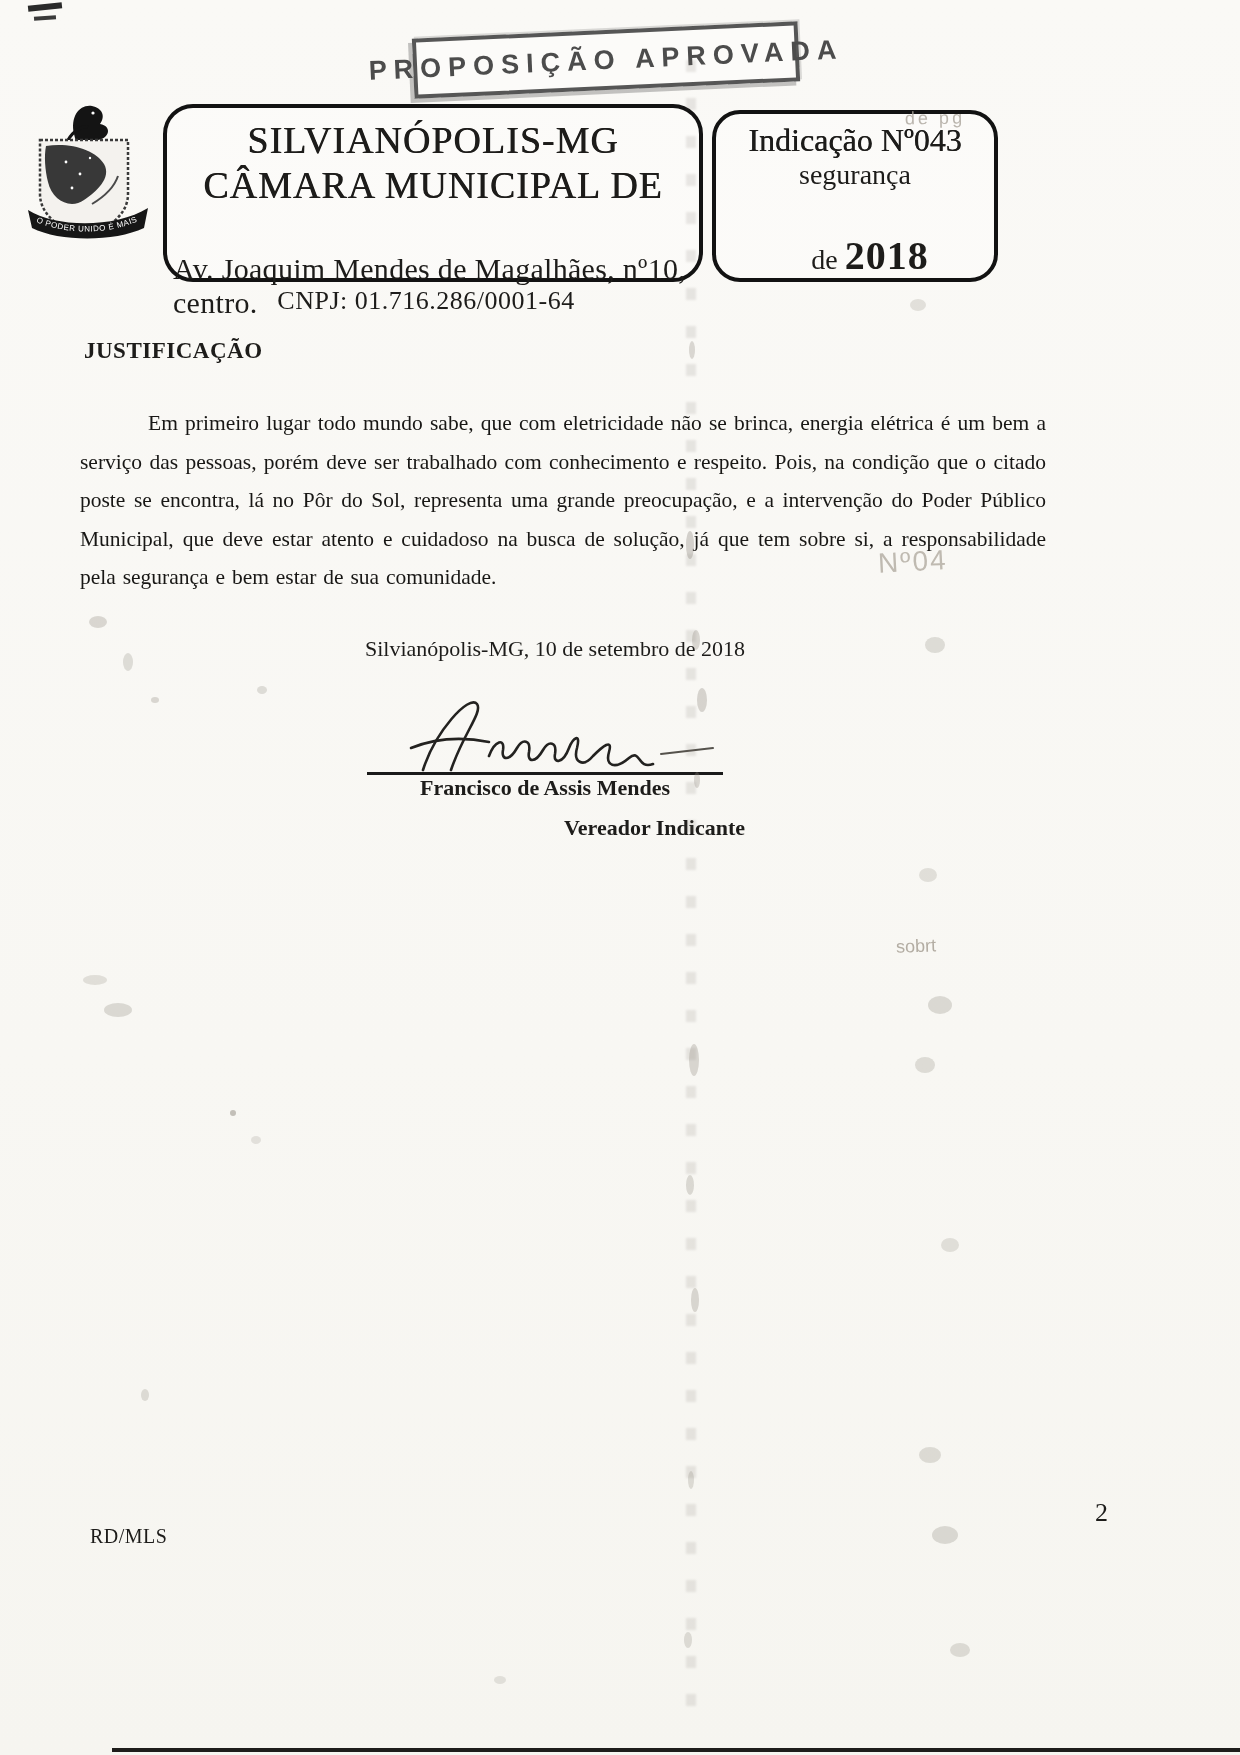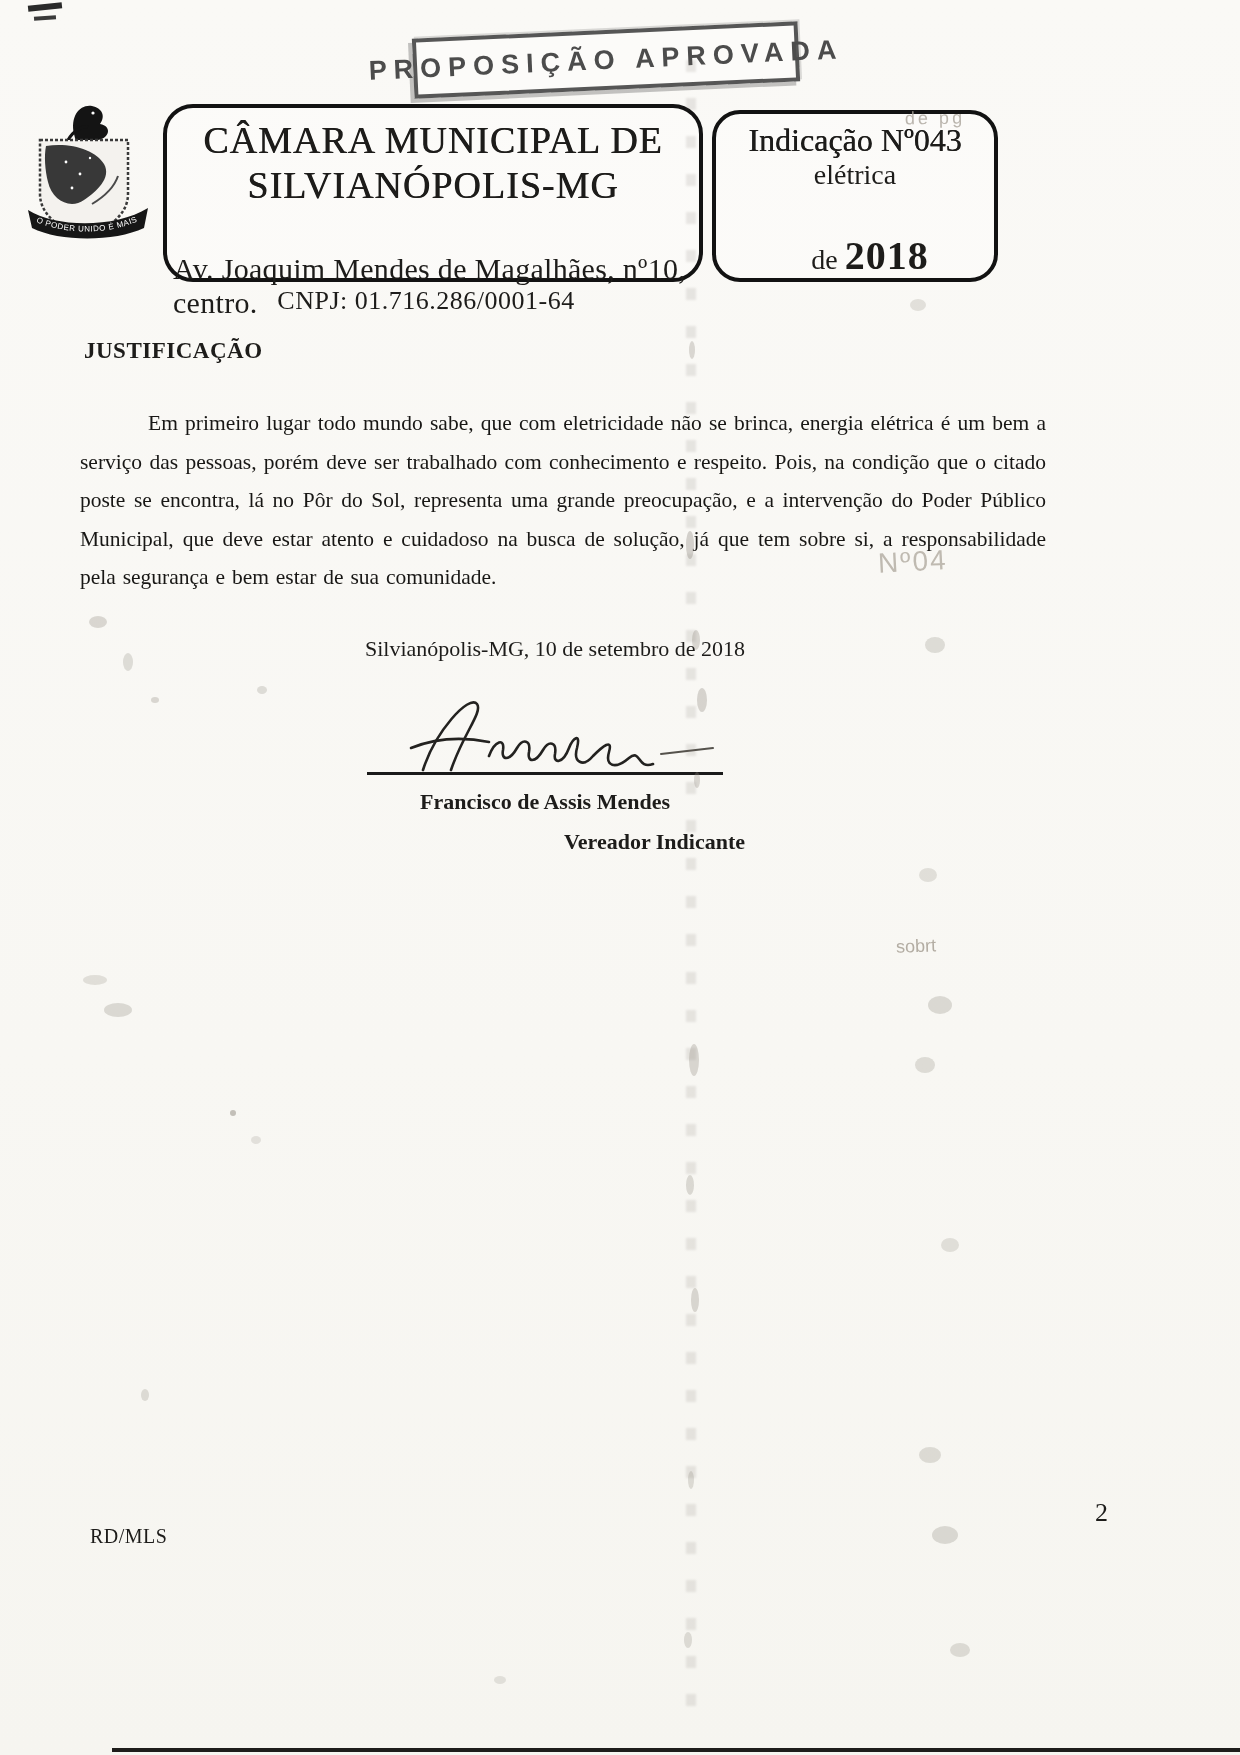--- a/index.html
+++ b/index.html
@@ -60,21 +60,21 @@
   .body-par{
     position:absolute;left:80px;top:404px;width:966px;
     font-size:21.5px;line-height:38.5px;text-align:justify;text-indent:68px;
     color:#181715;word-spacing:1.5px;
   }
   .date-line{position:absolute;left:345px;top:636px;width:420px;text-align:center;font-size:22px;}
   
   .sig-wrap{position:absolute;left:345px;top:690px;width:400px;text-align:center;}
   .sig-svg{display:block;margin:0 auto;}
   .sig-line{width:356px;height:2.5px;background:#1a1a1a;margin:-6px auto 0;}
-  .sig-name{font-size:22px;font-weight:bold;margin-top:14px;}
+  .sig-name{font-size:22px;font-weight:bold;}
   .sig-role{font-size:22px;font-weight:bold;margin-top:14px;text-align:right;}
   
   .footer-initials{position:absolute;left:90px;top:1525px;font-size:20px;letter-spacing:.5px;}
   .page-number{position:absolute;left:1095px;top:1498px;font-size:26px;}
   .bottom-rule{position:absolute;left:112px;top:1748px;width:1128px;height:4px;background:#1e1d1b;}
   .corner-mark{position:absolute;left:28px;top:4px;width:34px;height:6px;background:#2a2a2a;transform:rotate(-6deg);}
   .corner-mark2{position:absolute;left:34px;top:16px;width:22px;height:4px;background:#3a3a3a;transform:rotate(-4deg);}
   
   .crease{
     position:absolute;left:686px;top:60px;width:10px;height:1650px;
@@ -114,29 +114,29 @@
 
     <path d="M6,110 C34,128 94,128 126,108 L122,128 C92,142 38,142 10,128 Z" fill="#161616"></path>
     <path id="ribbonArc" d="M14,122 C44,135 88,135 118,120" fill="none"></path>
     <text font-size="8" fill="#ffffff" font-family="Liberation Sans, sans-serif" letter-spacing="0.5">
       <textPath href="#ribbonArc">O PODER UNIDO É MAIS FORTE</textPath>
     </text>
   </svg>
 
   <div class="org-box">
     <div class="org-name">
+      <div>SILVIANÓPOLIS-MG</div>
       <div>CÂMARA MUNICIPAL DE</div>
-      <div>SILVIANÓPOLIS-MG</div>
     </div>
     <div class="org-address">Av. Joaquim Mendes de Magalhães, nº10, centro.</div>
   </div>
 
   <div class="doc-box">
     <div class="doc-line1">Indicação Nº043</div>
-    <div class="doc-line2">elétrica</div>
+    <div class="doc-line2">segurança</div>
     <div class="doc-line3">
       <span>de </span><b>2018</b>
     </div>
   </div>
   <div class="ghost-depg">de pg</div>
 
   <div class="cnpj">CNPJ: 01.716.286/0001-64</div>
 
   <div class="section-title">JUSTIFICAÇÃO</div>
 

